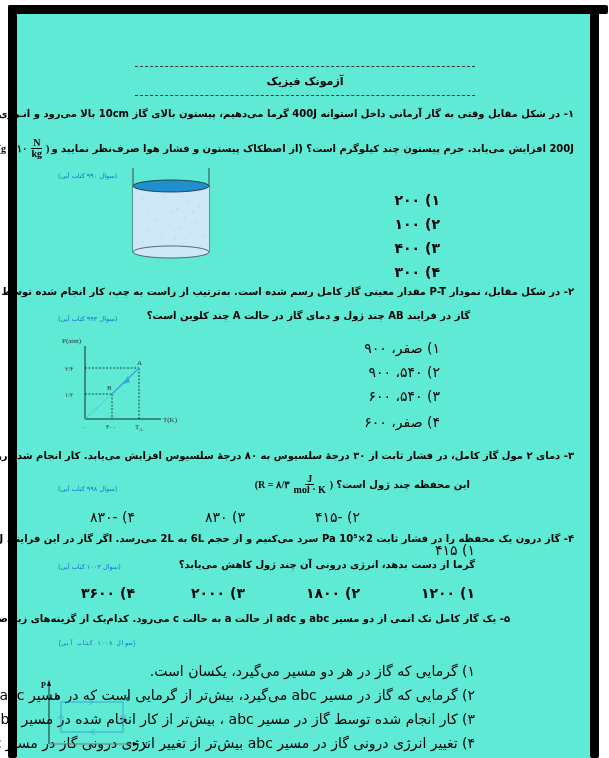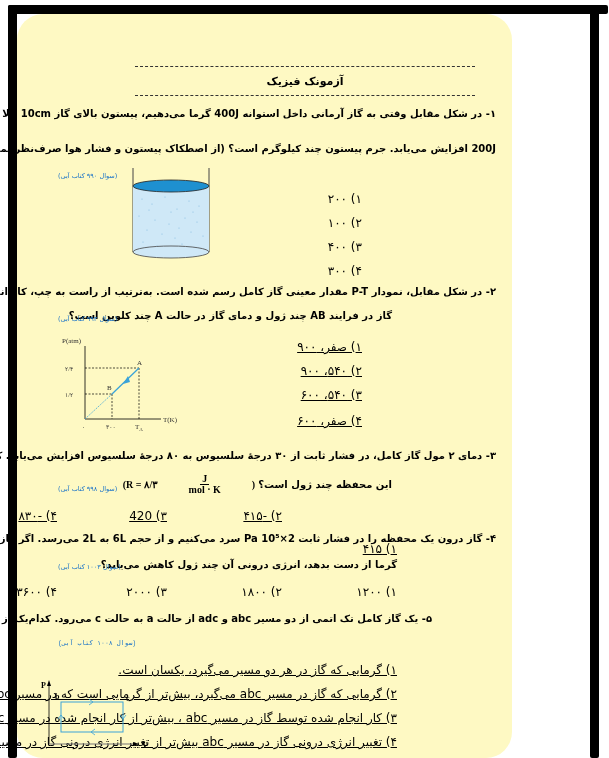--- a/index.html
+++ b/index.html
@@ -5,32 +5,32 @@
     * { box-sizing: border-box; margin: 0; padding: 0; }
     html, body { width: 609px; height: 758px; background: #fff; overflow: hidden; }
     body { font-family: "DejaVu Sans", sans-serif; color: #000; position: relative; }
     .page {
       position: absolute; left: 0; top: 0; width: 609px; height: 758px;
       background: #fff;
     }
     .border-top { position: absolute; left: 8px; top: 5px; width: 600px; height: 9px; background: #000; border-radius: 2px; }
     .border-left { position: absolute; left: 8px; top: 5px; width: 9px; height: 753px; background: #000; border-radius: 2px; }
     .border-right { position: absolute; left: 590px; top: 5px; width: 9px; height: 753px; background: #000; border-radius: 2px; }
-    .page-inner { position: absolute; left: 17px; top: 14px; width: 495px; height: 744px; background: #fef9c3; border-radius: 26px; }
+    .page-inner { position: absolute; left: 17px; top: 14px; width: 573px; height: 744px; background: #5eead4; }
 
     .title-box {
       position: absolute; left: 118px; top: 52px; width: 340px; height: 30px;
       border-top: 1px dashed #333; border-bottom: 1px dashed #333;
       display: flex; align-items: center; justify-content: center;
     }
     .title-box .title { font-weight: bold; font-size: 11px; direction: rtl; }
     .q-line { position: absolute; font-weight: bold; font-size: 10px; white-space: nowrap; direction: rtl; }
     .src { position: absolute; color: #1a73c8; font-size: 6.5px; direction: rtl; white-space: nowrap; }
-    .opt { position: absolute; font-size: 12px; font-weight: normal; direction: rtl; white-space: nowrap; }
-    .opt-light { position: absolute; font-size: 12px; direction: rtl; white-space: nowrap; text-decoration: underline; }
+    .opt { position: absolute; font-size: 14px; font-weight: bold; direction: rtl; white-space: nowrap; }
+    .opt-light { position: absolute; font-size: 14px; direction: rtl; white-space: nowrap; }
     .frac { display: inline-flex; flex-direction: column; align-items: center; vertical-align: middle; font-family: "Liberation Serif", serif; font-weight: bold; line-height: 1; margin: 0 2px; }
     .frac .num { font-size: 10px; padding: 0 2px; border-bottom: 1px solid #000; }
     .frac .den { font-size: 10px; padding: 0 2px; }
     .latin { font-family: "Liberation Serif", serif; font-weight: bold; }
     svg text { font-family: "Liberation Serif", serif; }
   </style>
 </head>
 <body>
 
 <div class="page">
@@ -122,34 +122,34 @@
     </svg>
 
     <div class="opt-light" style="right:150px; top:326px;">۱) صفر، ۹۰۰</div>
     <div class="opt-light" style="right:150px; top:350px;">۲) ۵۴۰، ۹۰۰</div>
     <div class="opt-light" style="right:150px; top:374px;">۳) ۵۴۰، ۶۰۰</div>
     <div class="opt-light" style="right:150px; top:400px;">۴) صفر، ۶۰۰</div>
 
     <div class="q-line" style="right:16px; top:436px;">۳- دمای ۲ مول گاز کامل، در فشار ثابت از ۳۰ درجهٔ سلسیوس به ۸۰ درجهٔ سلسیوس افزایش می‌یابد. کار انجام شده روی گـاز در</div>
     <div class="q-line" style="right:120px; top:460px; display:flex; align-items:center; gap:3px;">
       <span>این محفظه چند ژول است؟</span>
-      <span style="direction:ltr; display:inline-flex; align-items:center;gap:27px;">
+      <span style="direction:ltr; display:inline-flex; align-items:center;">
         <span class="latin" style="font-size:10px;">(R = ۸/۳</span>
         <span class="frac">
           <span class="num">J</span>
           <span class="den">mol · K</span>
         </span>
         <span class="latin" style="font-size:10px;">)</span>
       </span>
     </div>
     <div class="src" style="left:41px; top:471px;">(سوال ۹۹۸ کتاب آبی)</div>
 
     <div class="opt-light" style="right:115px; top:495px;margin-top:33px;">۱) ۴۱۵</div>
     <div class="opt-light" style="right:230px; top:495px;">۲) -۴۱۵</div>
-    <div class="opt-light" style="right:345px; top:495px;">۳) 420</div>
+    <div class="opt-light" style="right:345px; top:495px;">۳) ۸۳۰</div>
     <div class="opt-light" style="right:455px; top:495px;">۴) -۸۳۰</div>
 
     <div class="q-line" style="right:16px; top:519px;">۴- گاز درون یک محفظه را در فشار ثابت  2×10⁵ Pa سرد می‌کنیم و از حجم  6L به  2L می‌رسد. اگر گاز در این فرایند،  2800J</div>
     <div class="q-line" style="right:115px; top:545px;">گرما از دست بدهد، انرژی درونی آن چند ژول کاهش می‌یابد؟</div>
     <div class="src" style="left:41px; top:549px;">(سوال ۱۰۰۳ کتاب آبی)</div>
 
     <div class="opt" style="right:115px; top:571px;margin-left:8px;">۱) ۱۲۰۰</div>
     <div class="opt" style="right:230px; top:571px;">۲) ۱۸۰۰</div>
     <div class="opt" style="right:345px; top:571px;">۳) ۲۰۰۰</div>
     <div class="opt" style="right:455px; top:571px;">۴) ۳۶۰۰</div>

